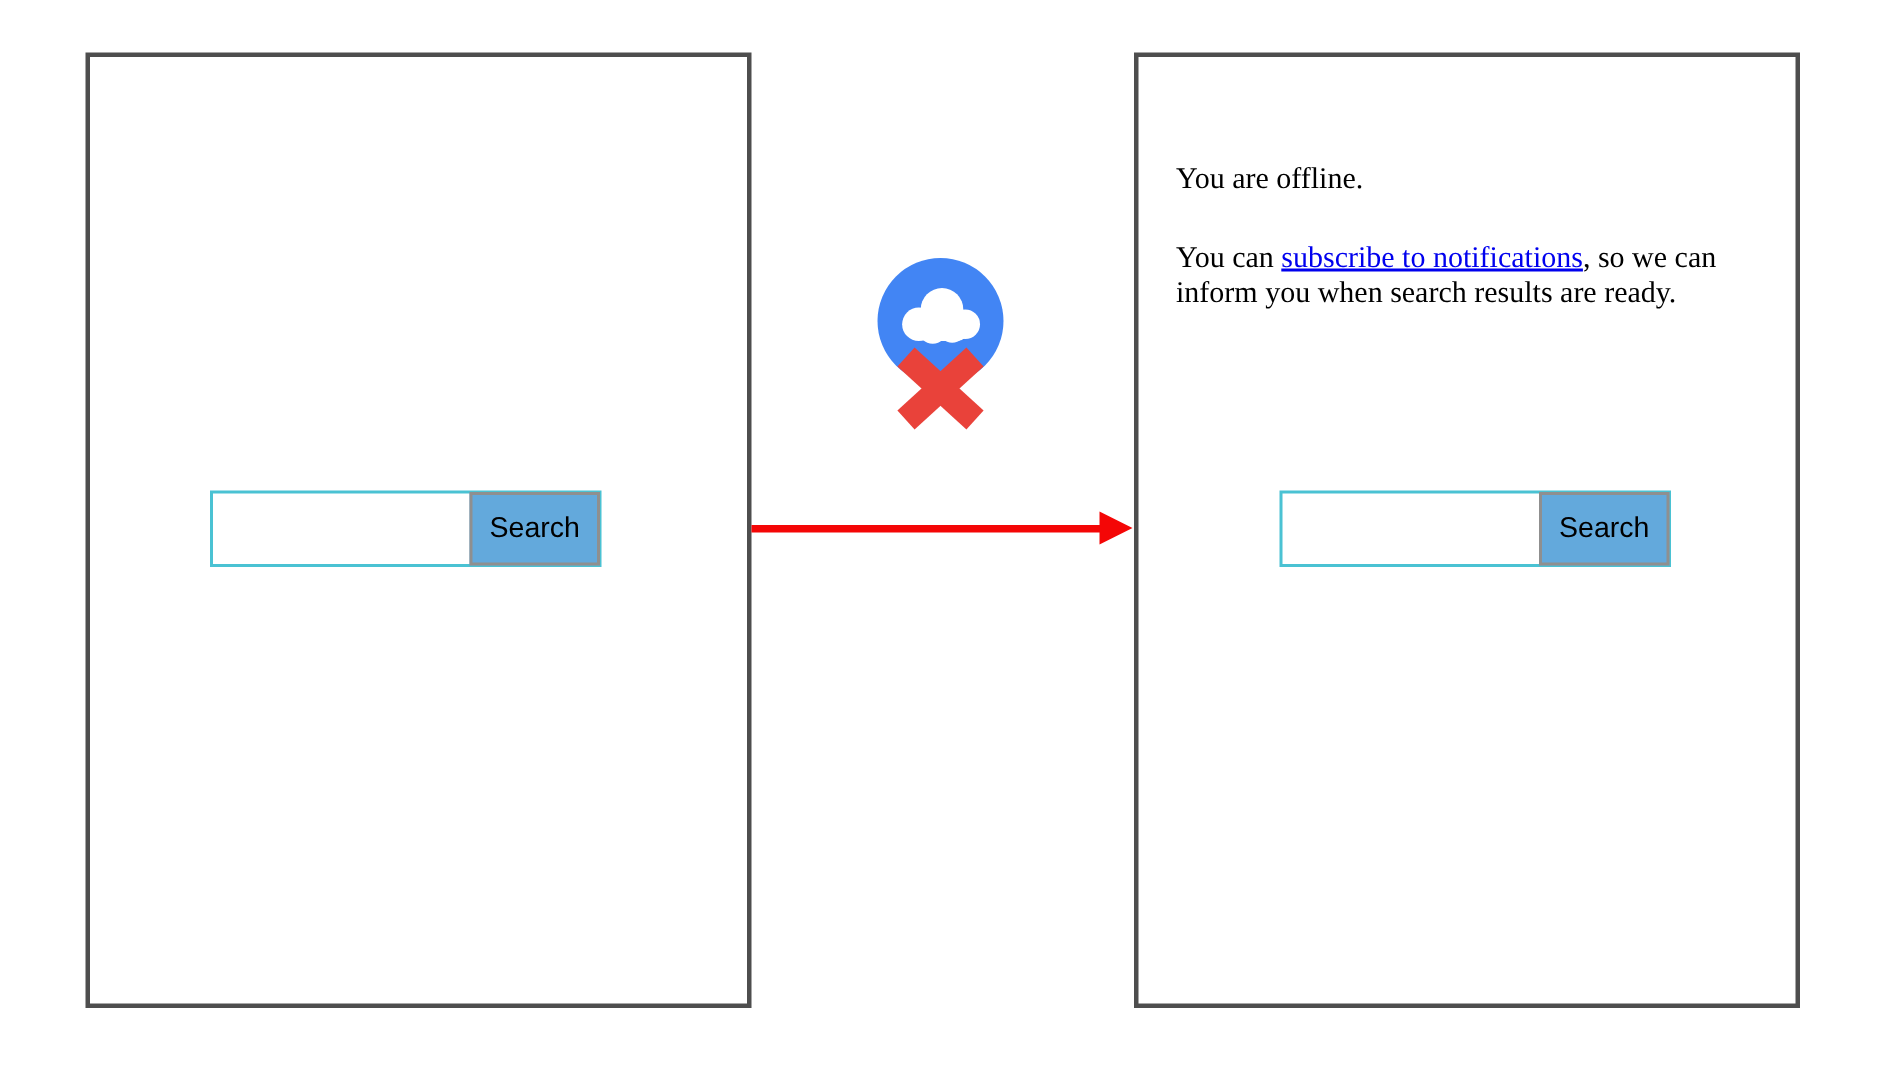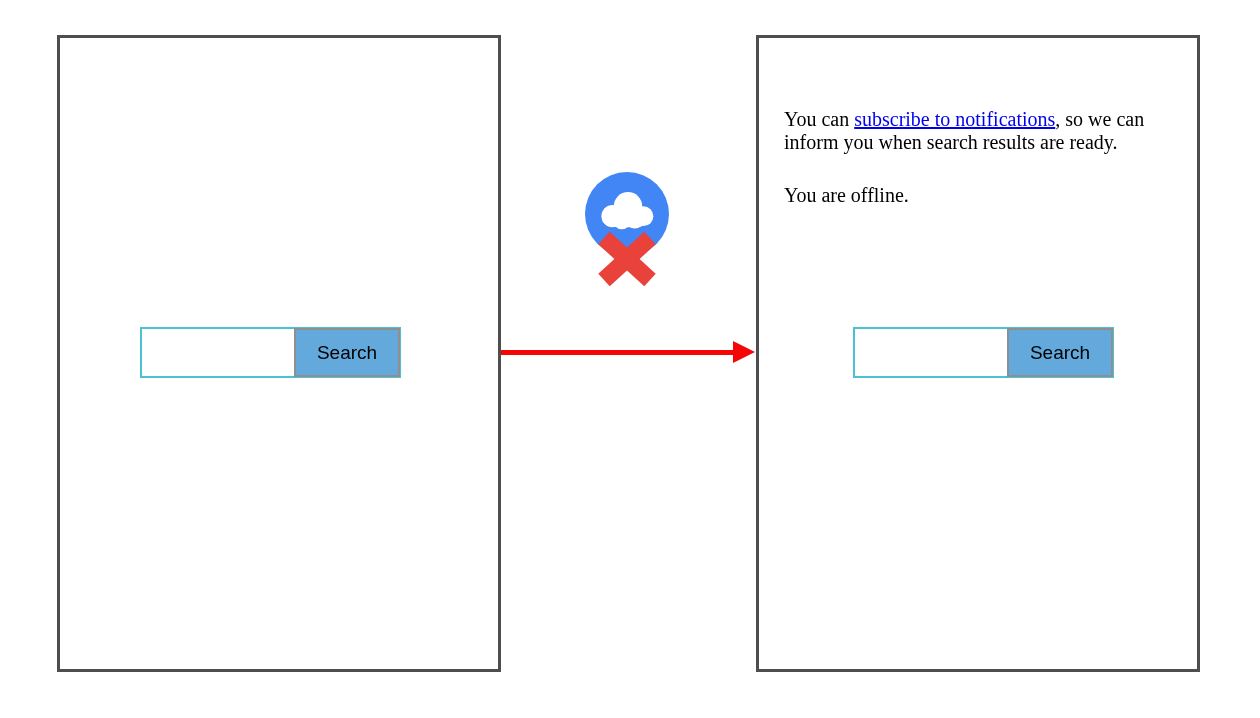--- a/index.html
+++ b/index.html
@@ -40,21 +40,21 @@
     outline: none;
     font-size: 18px;
     padding: 0 8px;
     font-family: "Liberation Sans", sans-serif;
     background: transparent;
   }
   .search-btn {
     position: absolute;
     right: -1px;
     top: -1px;
-    width: 106px;
+    width: 87px;
     height: 49px;
     background: #63a9dc;
     border: 2px solid #8f8f8f;
     font-family: "Liberation Sans", sans-serif;
     font-size: 19px;
     color: #000000;
     cursor: pointer;
   }
   .sw-left  { left: 80px;  top: 289px; }
   .sw-right { left: 94px;  top: 289px; }
@@ -137,22 +137,22 @@
     <svg class="icon-x" width="66" height="58" viewBox="0 0 66 58">
       <g stroke="#e9423a" stroke-width="17" stroke-linecap="butt">
         <line x1="10" y1="8" x2="56" y2="50"></line>
         <line x1="56" y1="8" x2="10" y2="50"></line>
       </g>
     </svg>
   </div>
 
   <div class="panel panel-right">
     <div class="message-block">
+      <p>You are offline.</p>
       <p><span>You can </span><a href="#">subscribe to notifications</a><span>, so we can inform you when search results are ready.</span></p>
-      <p>You are offline.</p>
     </div>
     <div class="search-widget sw-right">
       <input type="text" value="" style="">
       <button class="search-btn">Search</button>
     </div>
   </div>
 
 </div>
 
 </body></html>

